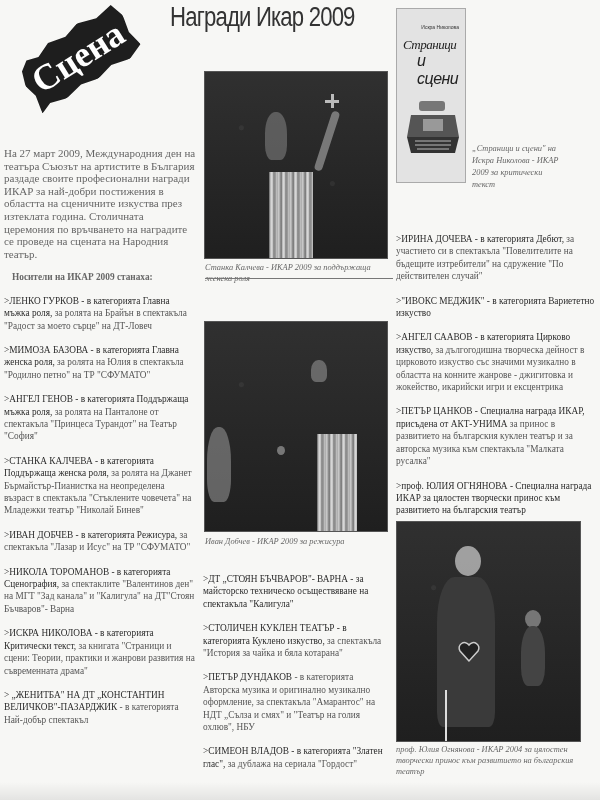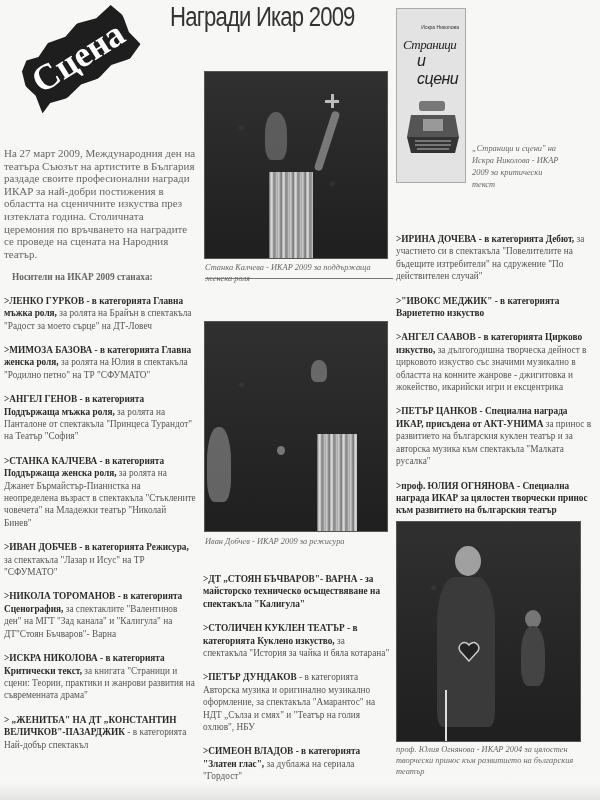--- a/index.html
+++ b/index.html
@@ -33,21 +33,21 @@
 
     
     .col { position:absolute; font-size:9.3px; line-height:12.4px; }
     .col-left { left:4px; top:147px; width:192px; }
     .col-mid-text { left:203px; top:573px; width:188px; }
     .col-right { left:396px; top:233px; width:200px; }
 
     .intro { color:#666; margin:0 0 11px 0; font-size:11px; line-height:12.6px; }
     .intro-sub { color:#666; margin:4px 0 11px 8px;font-weight:bold; }
     .entry { margin:0 0 12px 0; color:#555; }
-    .entry b { color:#2b2b2b; font-weight:bold; }
+    .entry b { color:#2b2b2b; font-weight:normal; }
 
     
     .photo {
       position:absolute; background:#2a2a2a; overflow:hidden;
       border:1px solid #555;
     }
     .photo .noise {
       position:absolute; inset:0;
       background:
         radial-gradient(circle at 20% 30%, rgba(255,255,255,0.05) 0 2px, transparent 3px),

